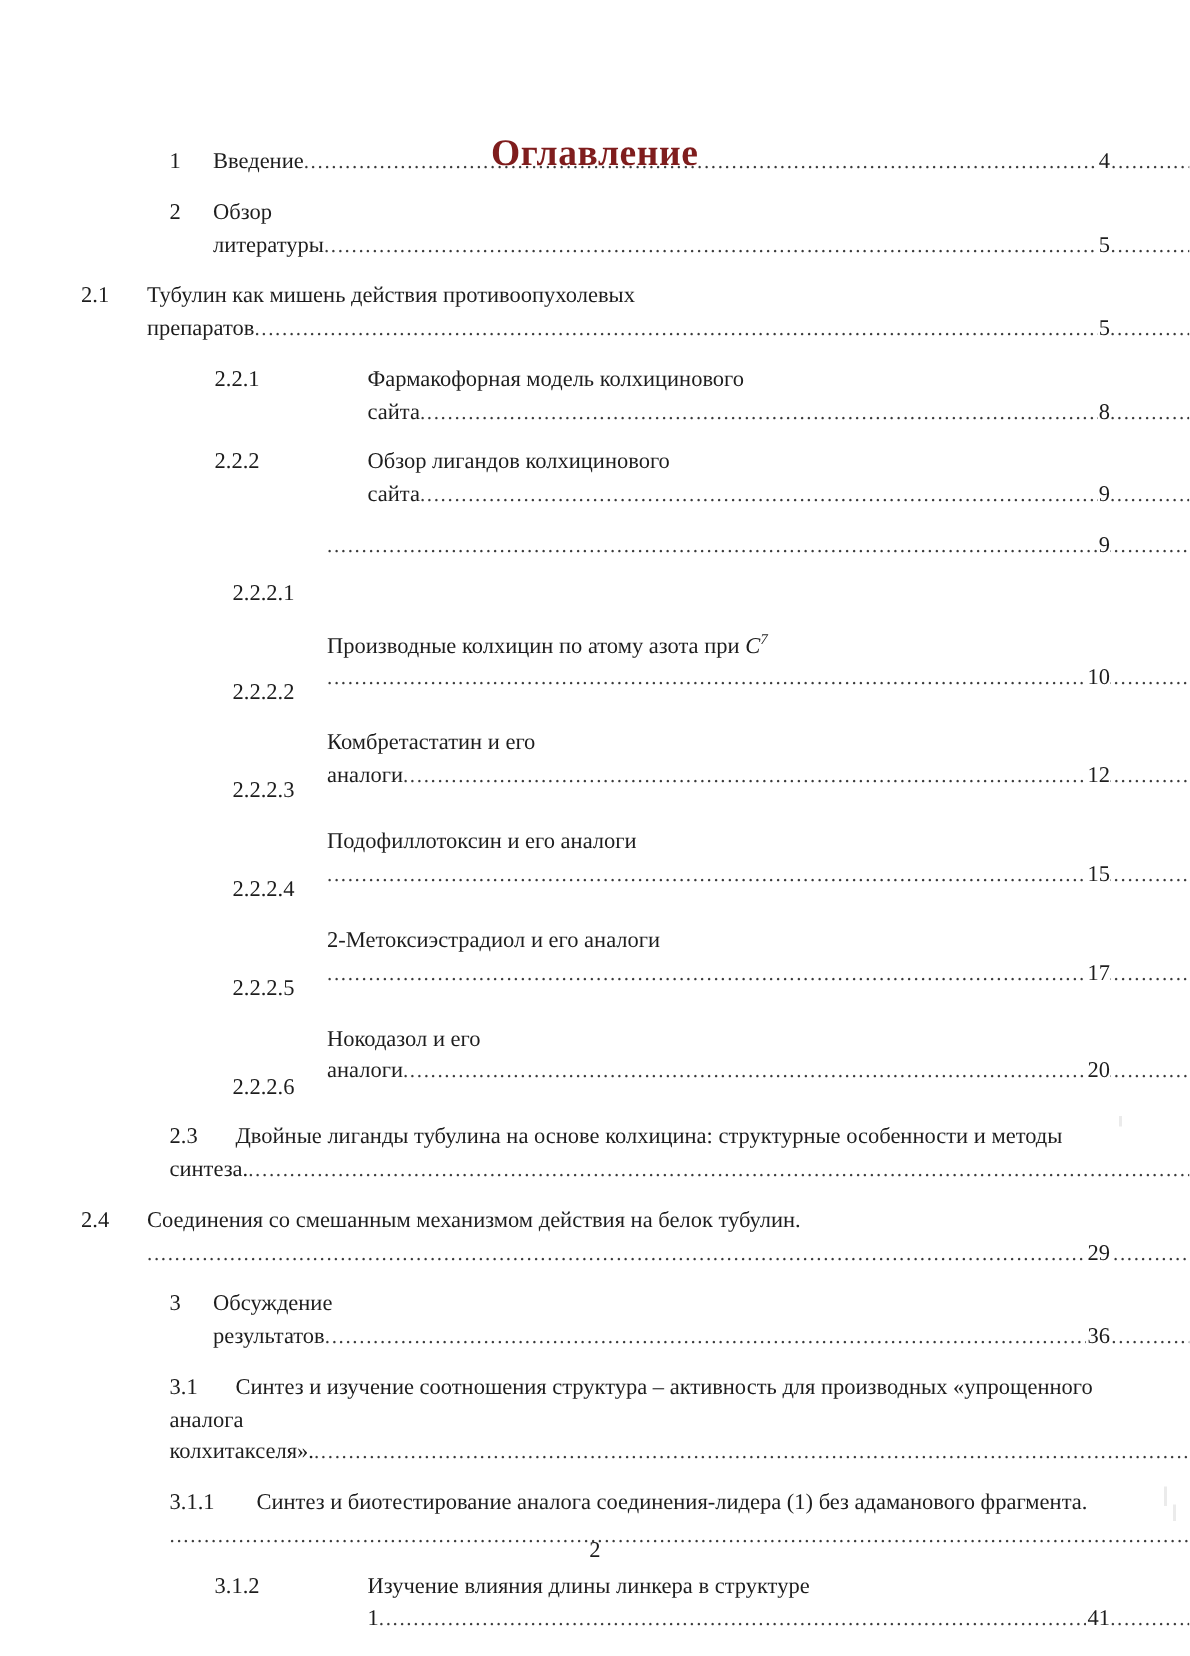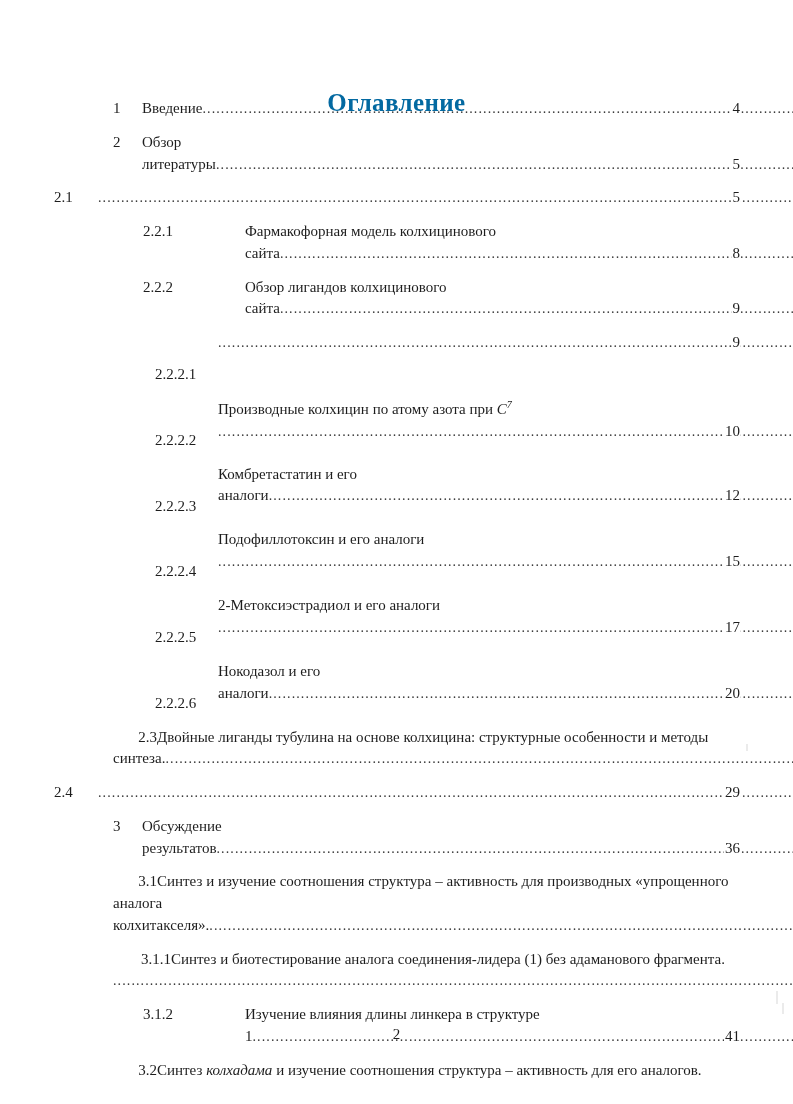--- a/index.html
+++ b/index.html
@@ -29,21 +29,21 @@
 
   .toc-title {
     position: absolute;
     top: 72px;
     left: 0;
     width: 793px;
     text-align: center;
     font-size: 25px;
     font-weight: bold;
     letter-spacing: .4px;
-    color: #0369a1;
+    color: #7f1d1d;
   }
 
   .toc-body {
     position: absolute;
     top: 98px;
     left: 0;
     width: 793px;
   }
 
   
@@ -119,21 +119,20 @@
 
   
   .toc-entry.multiline {
     display: block;
     padding-left: 113px;
     text-indent: 0;
   }
   .toc-entry.multiline .toc-num {
     display: inline-block;
     margin-left: 0;
-    text-align: right;
   }
   .toc-entry.multiline .toc-text-wrap {
     display: inline;
   }
 
   
   .ml-lvl2 { padding-left: 113px !important; }
   .ml-lvl2 .toc-num { margin-left: 17px; width: 44px; }
   .ml-lvl3 { padding-left: 113px !important; }
   .ml-lvl3 .toc-num { margin-left: 30px; width: 58px; font-family: Liberation Serif, serif; }
@@ -175,21 +174,21 @@
       <div class="toc-entry lvl1">
         <span class="toc-num">1</span>
         <span class="toc-text-wrap"><span class="toc-text">Введение</span><span class="toc-filler"></span><span class="toc-page">4</span></span>
       </div>
       <div class="toc-entry lvl1">
         <span class="toc-num">2</span>
         <span class="toc-text-wrap"><span class="toc-text">Обзор литературы</span><span class="toc-filler"></span><span class="toc-page">5</span></span>
       </div>
       <div class="toc-entry lvl2">
         <span class="toc-num">2.1</span>
-        <span class="toc-text-wrap"><span class="toc-filler"></span><span class="toc-page">5</span></span>
+        <span class="toc-text-wrap"><span class="toc-text">Тубулин как мишень действия противоопухолевых препаратов</span><span class="toc-filler"></span><span class="toc-page">5</span></span>
       </div>
       <div class="toc-entry lvl3">
         <span class="toc-num">2.2.1</span>
         <span class="toc-text-wrap"><span class="toc-text">Фармакофорная модель колхицинового сайта</span><span class="toc-filler"></span><span class="toc-page">8</span></span>
       </div>
       <div class="toc-entry lvl3">
         <span class="toc-num">2.2.2</span>
         <span class="toc-text-wrap"><span class="toc-text">Обзор лигандов колхицинового сайта</span><span class="toc-filler"></span><span class="toc-page">9</span></span>
       </div>
       <div class="toc-entry lvl4">
@@ -212,21 +211,21 @@
         <span class="toc-num">2.2.2.5</span>
         <span class="toc-text-wrap"><span class="toc-text">2-Метоксиэстрадиол и его аналоги </span><span class="toc-filler"></span><span class="toc-page">17</span></span>
       </div>
       <div class="toc-entry lvl4">
         <span class="toc-num">2.2.2.6</span>
         <span class="toc-text-wrap"><span class="toc-text">Нокодазол и его аналоги</span><span class="toc-filler"></span><span class="toc-page">20</span></span>
       </div>
       <div class="toc-entry lvl2 multiline ml-lvl2"><span class="toc-num">2.3</span><span class="toc-text-wrap"><span class="toc-text">Двойные лиганды тубулина на основе колхицина: структурные особенности и методы синтеза.</span><span class="toc-filler"></span></span></div>
       <div class="toc-entry lvl2">
         <span class="toc-num">2.4</span>
-        <span class="toc-text-wrap"><span class="toc-filler"></span><span class="toc-page">29</span></span>
+        <span class="toc-text-wrap"><span class="toc-text">Соединения со смешанным механизмом действия на белок тубулин. </span><span class="toc-filler"></span><span class="toc-page">29</span></span>
       </div>
       <div class="toc-entry lvl1">
         <span class="toc-num">3</span>
         <span class="toc-text-wrap"><span class="toc-text">Обсуждение результатов</span><span class="toc-filler"></span><span class="toc-page">36</span></span>
       </div>
       <div class="toc-entry lvl2 multiline ml-lvl2"><span class="toc-num">3.1</span><span class="toc-text-wrap"><span class="toc-text">Синтез и изучение соотношения структура – активность для производных «упрощенного аналога колхитакселя».</span><span class="toc-filler"></span></span></div>
       <div class="toc-entry lvl3 multiline ml-lvl3"><span class="toc-num">3.1.1</span><span class="toc-text-wrap"><span class="toc-text">Синтез и биотестирование аналога соединения-лидера (1) без адаманового фрагмента. </span><span class="toc-filler"></span></span></div>
       <div class="toc-entry lvl3">
         <span class="toc-num">3.1.2</span>
         <span class="toc-text-wrap"><span class="toc-text">Изучение влияния длины линкера в структуре 1</span><span class="toc-filler"></span><span class="toc-page">41</span></span>

